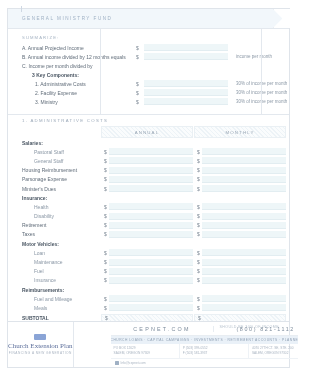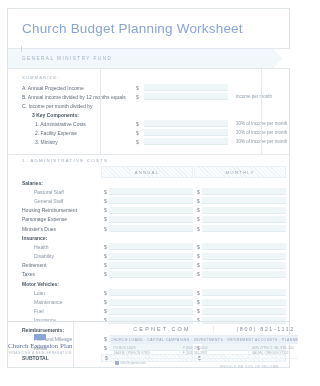--- a/index.html
+++ b/index.html
@@ -192,23 +192,20 @@
     background:#f0f3f7;border:1px solid #dde4ec;
   }
   .seal.sq{border-radius:2px;}
 </style>
 </head>
 <body>
 
 <div class="page">
   <div class="sheet">
 
-    <div class="title-band">
-      <div class="title">Church Budget Planning Worksheet</div>
-    </div>
 
     <div class="fund-band">
       <div class="tick"></div>
       <div class="fund-label">GENERAL MINISTRY FUND</div>
       <div class="ribbon-notch"></div>
     </div>
 
     <div class="summary">
       <div class="vline" style="left:92px;"></div>
       <div class="vline" style="left:253px;"></div>

